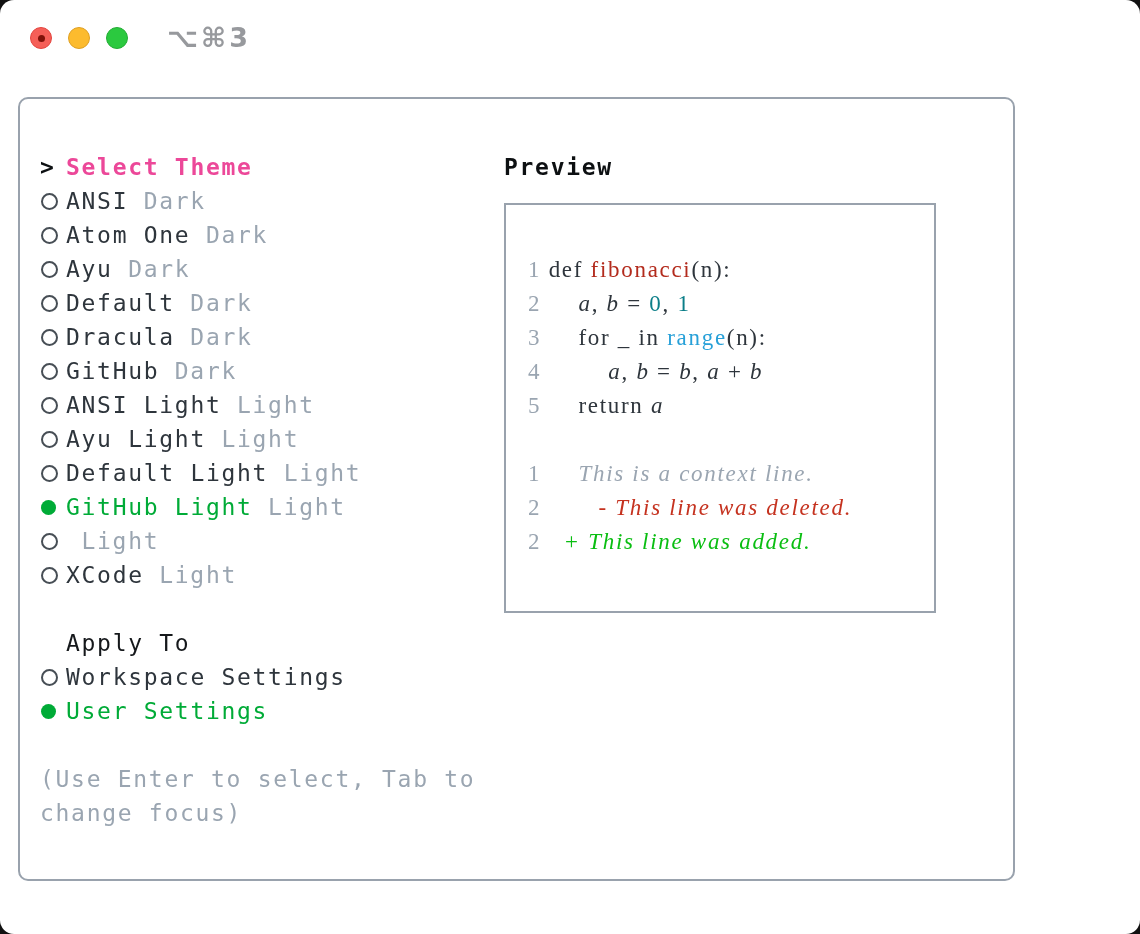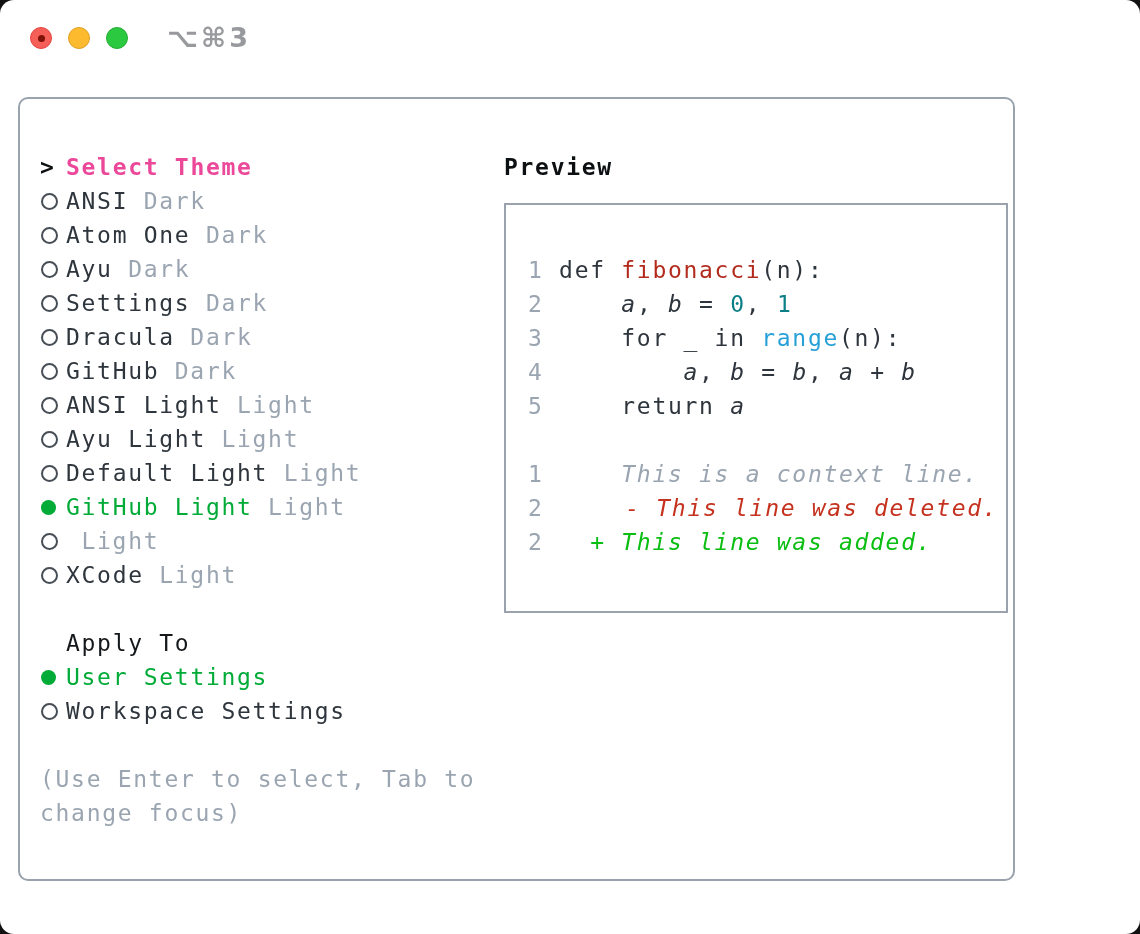--- a/index.html
+++ b/index.html
@@ -28,23 +28,23 @@
   .radio.sel{width:15px;height:15px;border:none;background:var(--selection-green,#00ab37);margin-left:1px;}
   .t-name{color:var(--text-dark,#2e353c);}
   .t-name.sel{color:var(--selection-green,#00ab37);}
   .t-variant{color:var(--muted-gray,#9aa5b1);margin-left:15.5px;text-align:right;}
   .apply-label{color:#15181b;}
   .spacer{height:34px;}
   .hint{width:446px;color:var(--muted-gray,#9aa5b1);line-height:34px;white-space:pre-wrap;}
   
   .right-col{position:absolute;left:484px;top:51px;}
   .preview-title{height:34px;line-height:34px;font-weight:bold;color:#0d1012;}
-  .preview-box{box-sizing:border-box;margin-top:19px;width:504px;height:410px;
+  .preview-box{box-sizing:border-box;margin-top:19px;width:432px;height:410px;
                border:2px solid var(--border-gray,#99a2ad);background:#fff;
-               padding:48px 0 0 22px;overflow:hidden;}
+               padding:48px 0 0 22px;overflow:hidden;font-family:Liberation Serif, serif;}
   .code-line{height:34px;line-height:34px;white-space:pre;}
   .lnum{color:var(--muted-gray,#9aa5b1);}
   .seg-code{color:var(--text-dark,#2e353c);}
   .seg-func{color:var(--function-red,#b32b1d);}
   .seg-var{color:var(--text-dark,#2e353c);font-style:italic;}
   .seg-num{color:var(--number-teal,#0b7e88);}
   .seg-builtin{color:var(--builtin-blue,#27a0d8);}
   .seg-context{color:var(--muted-gray,#9aa5b1);font-style:italic;}
   .seg-deleted{color:var(--deleted-red,#c5321f);font-style:italic;margin-left:35px;}
   .seg-added{color:var(--added-green,#0abe12);font-style:italic;margin-top:23px;}
@@ -66,41 +66,41 @@
     <div class="left-col">
       <div class="row">
         <span class="marker prompt">&gt;</span>
         <span class="header-label">Select Theme</span>
       </div>
 
       <div id="theme-rows">
           <div class="row"><span class="marker"><span class="radio"></span></span><span class="t-name">ANSI</span><span class="t-variant">Dark</span></div>
           <div class="row"><span class="marker"><span class="radio"></span></span><span class="t-name">Atom One</span><span class="t-variant">Dark</span></div>
           <div class="row"><span class="marker"><span class="radio"></span></span><span class="t-name">Ayu</span><span class="t-variant">Dark</span></div>
-          <div class="row"><span class="marker"><span class="radio"></span></span><span class="t-name">Settings</span><span class="t-variant">Dark</span></div>
+          <div class="row"><span class="marker"><span class="radio"></span></span><span class="t-name">Default</span><span class="t-variant">Dark</span></div>
           <div class="row"><span class="marker"><span class="radio"></span></span><span class="t-name">Dracula</span><span class="t-variant">Dark</span></div>
           <div class="row"><span class="marker"><span class="radio"></span></span><span class="t-name">GitHub</span><span class="t-variant">Dark</span></div>
           <div class="row"><span class="marker"><span class="radio"></span></span><span class="t-name">ANSI Light</span><span class="t-variant">Light</span></div>
           <div class="row"><span class="marker"><span class="radio"></span></span><span class="t-name">Ayu Light</span><span class="t-variant">Light</span></div>
           <div class="row"><span class="marker"><span class="radio"></span></span><span class="t-name">Default Light</span><span class="t-variant">Light</span></div>
           <div class="row"><span class="marker"><span class="radio sel"></span></span><span class="t-name sel">GitHub Light</span><span class="t-variant">Light</span></div>
           <div class="row"><span class="marker"><span class="radio"></span></span><span class="t-variant">Light</span></div>
           <div class="row"><span class="marker"><span class="radio"></span></span><span class="t-name">XCode</span><span class="t-variant">Light</span></div>
         </div>
 
       <div class="spacer"></div>
 
       <div class="row">
         <span class="marker"></span>
         <span class="apply-label">Apply To</span>
       </div>
 
       <div id="apply-rows">
+          <div class="row"><span class="marker"><span class="radio"></span></span><span class="t-name">Workspace Settings</span></div>
           <div class="row"><span class="marker"><span class="radio sel"></span></span><span class="t-name sel">User Settings</span></div>
-          <div class="row"><span class="marker"><span class="radio"></span></span><span class="t-name">Workspace Settings</span></div>
         </div>
 
       <div class="spacer"></div>
 
       <div class="hint">(Use Enter to select, Tab to change focus)</div>
     </div>
 
     <div class="right-col">
       <div class="preview-title">Preview</div>
       <div class="preview-box">

